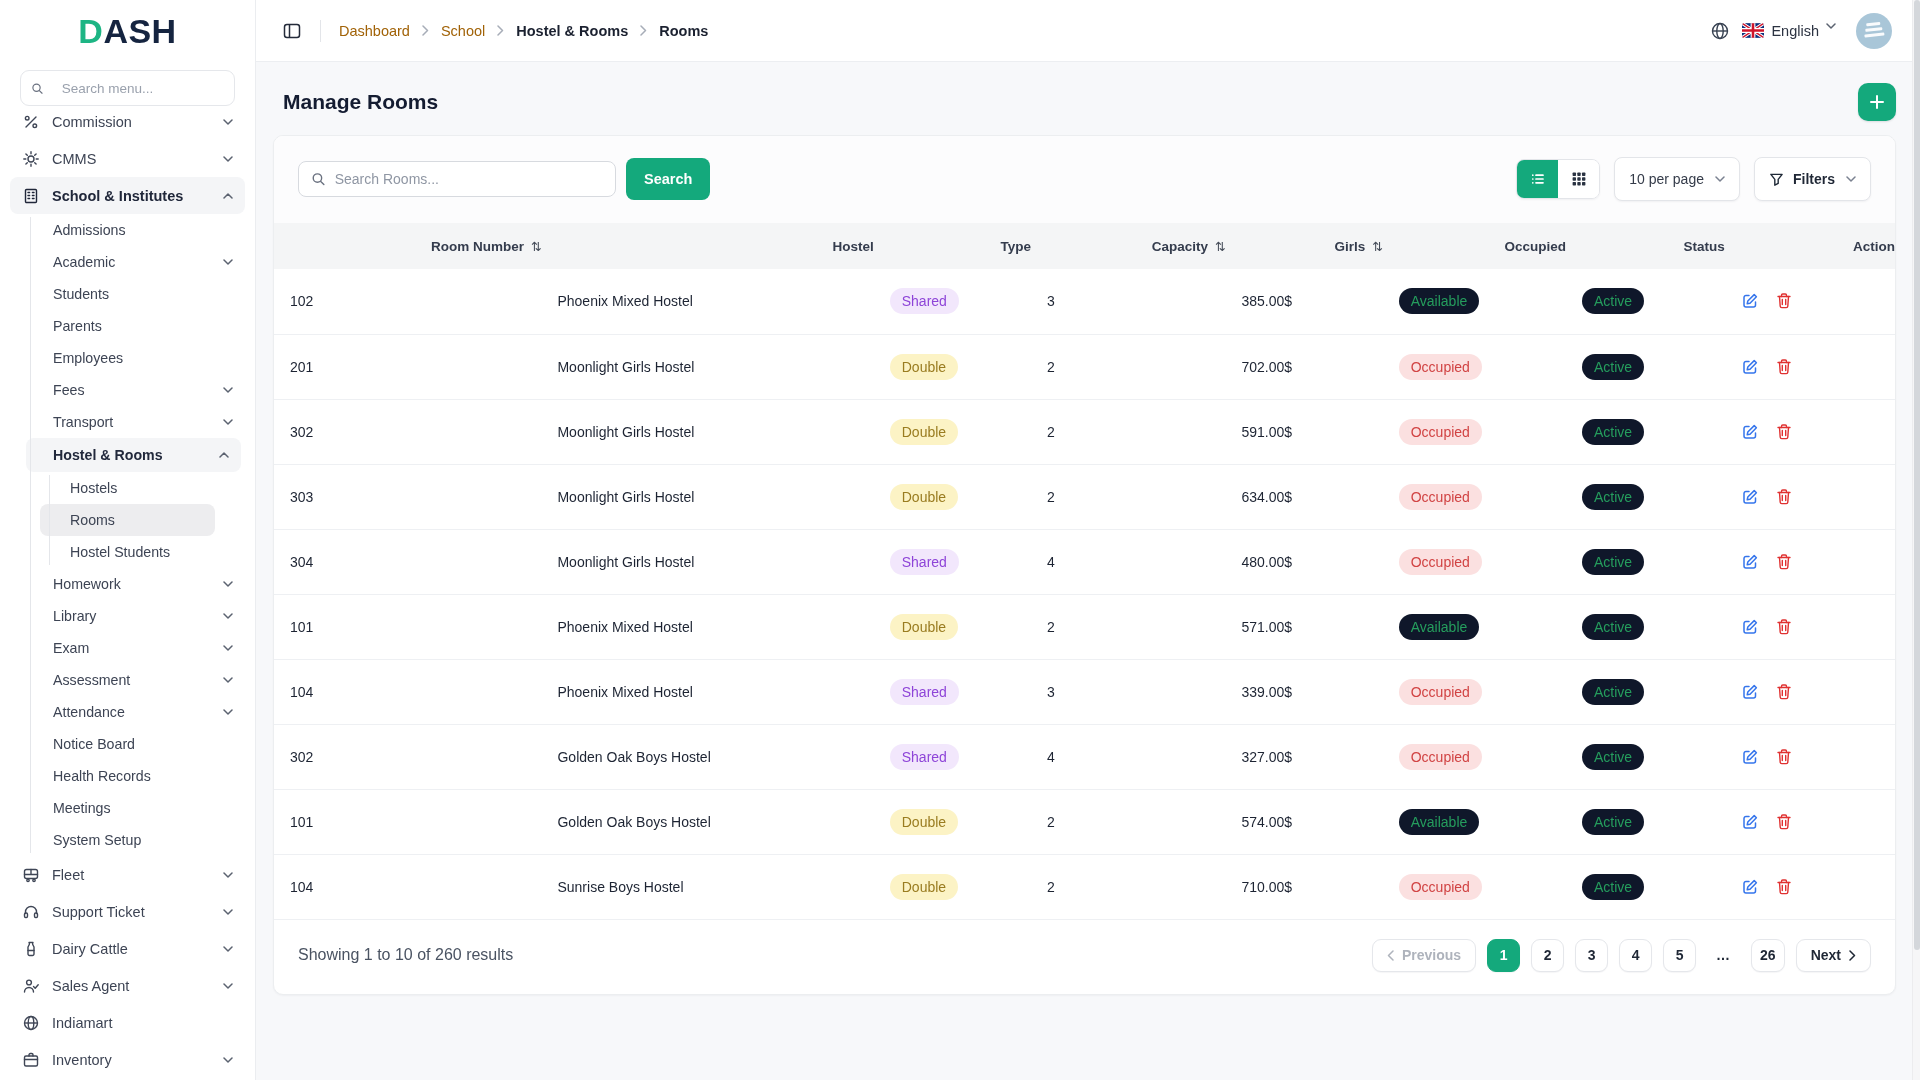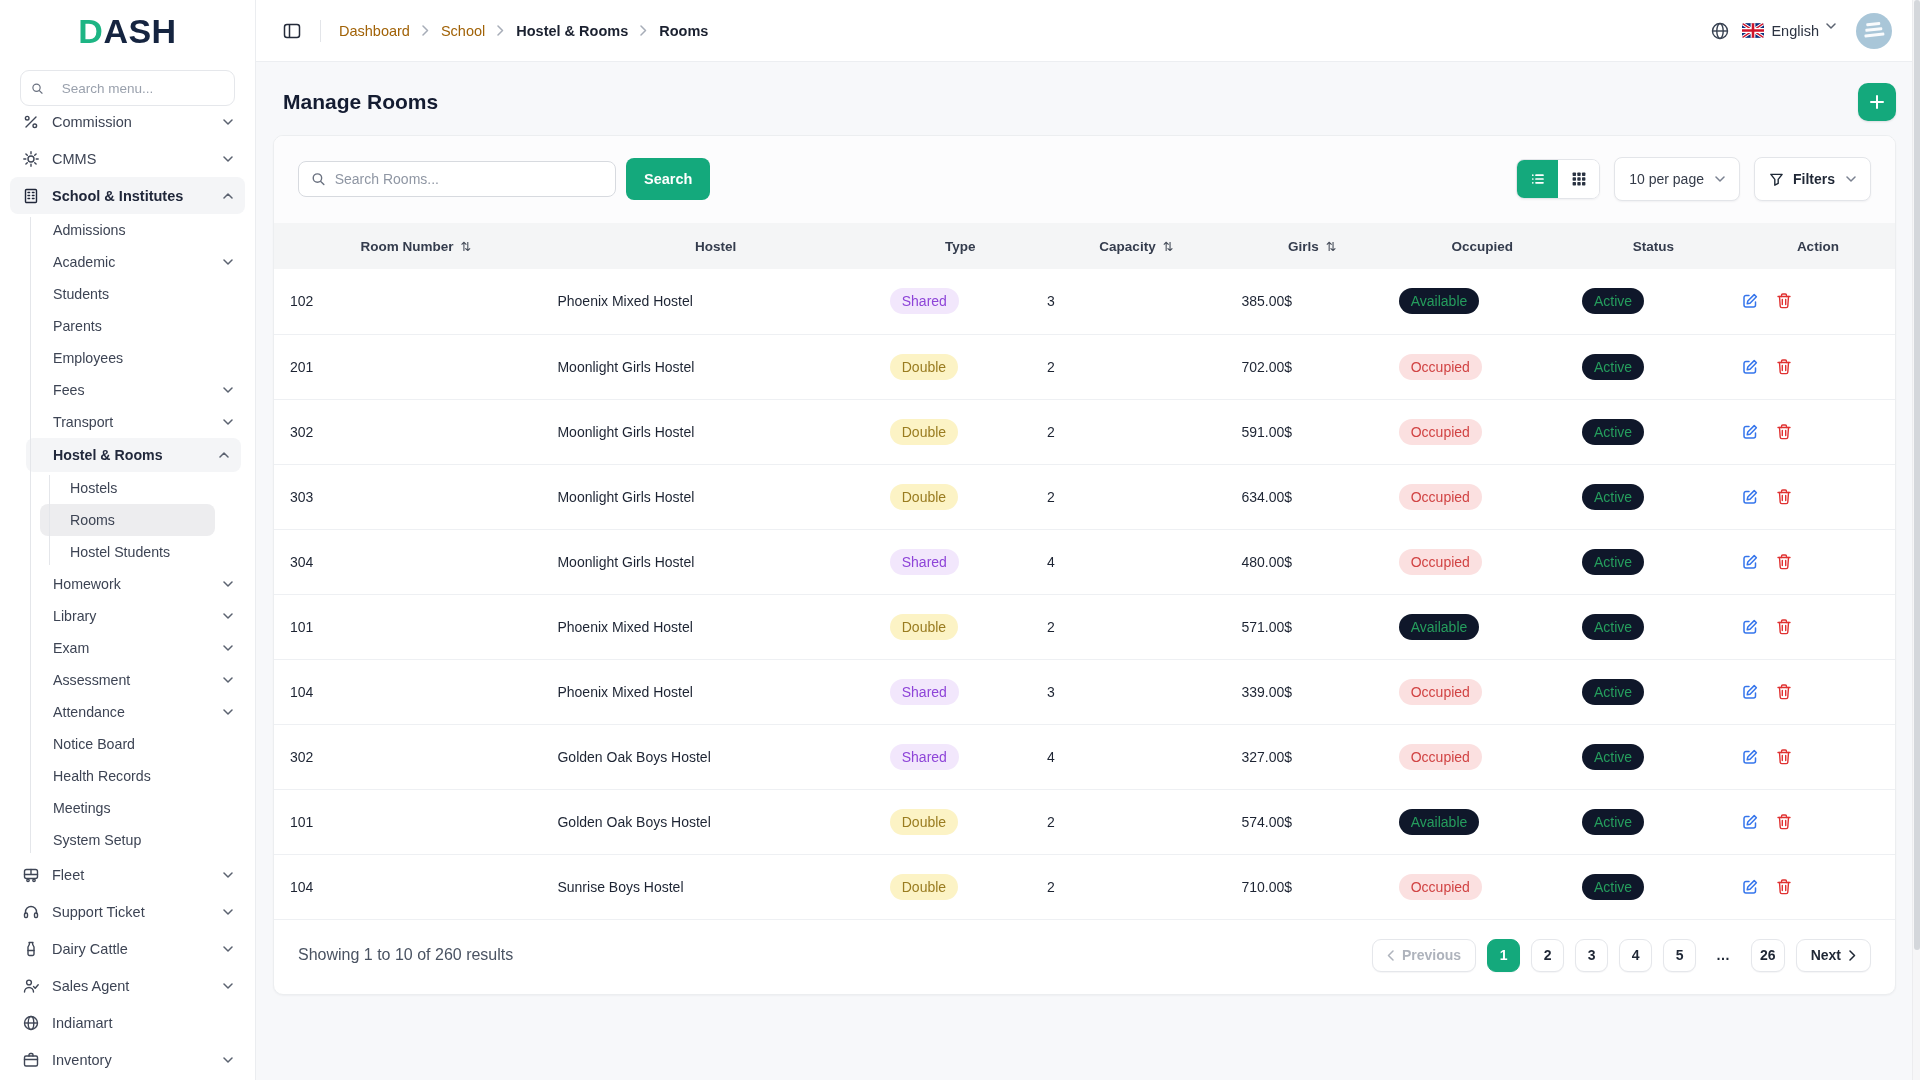--- a/index.html
+++ b/index.html
@@ -58,21 +58,21 @@
   .search-btn { margin-left:10px; height:42px; padding:0 18px; background:#14a97c; color:#fff; border:none; border-radius:8px; font-size:14.5px; font-weight:600; cursor:pointer; font-family:inherit; }
   .toolbar-right { margin-left:auto; display:flex; align-items:center; gap:14px; }
   .view-toggle { display:flex; border:1px solid #e3e5e9; border-radius:8px; overflow:hidden; box-shadow:0 1px 2px rgba(16,24,40,.05); }
   .vt-btn { width:41px; height:38px; display:flex; align-items:center; justify-content:center; background:#fff; border:none; cursor:pointer; }
   .vt-btn.active { background:#14a97c; }
   .pp-select, .filters-btn { height:44px; border:1px solid #e3e5e9; border-radius:8px; background:#fff; display:flex; align-items:center; gap:9px; padding:0 14px; font-size:14px; color:#343b49; cursor:pointer; box-shadow:0 1px 2px rgba(16,24,40,.05); font-family:inherit; }
   .filters-btn { font-weight:600; color:#1f2735; }
   .pp-select .chev, .filters-btn .chev { margin-left:2px; color:#7a8190; }
 
   table { width:100%; border-collapse:collapse; table-layout:fixed; }
-  thead th { background:#f4f5f6; height:46px; text-align:center; font-size:13.5px; font-weight:700; color:#343c4d; padding-left:16px; }
+  thead th { background:#f4f5f6; height:46px; text-align:right; font-size:13.5px; font-weight:700; color:#343c4d; padding-left:16px; }
   thead th .sort { font-family:"DejaVu Sans",sans-serif; font-size:12.5px; color:#434a57; margin-left:7px; font-weight:400; cursor:pointer; }
   tbody td { height:65px; border-bottom:1px solid #eef0f3; font-size:14px; color:#1d2433; padding-left:16px; }
   tbody tr:last-child td { border-bottom:1px solid #eef0f3; }
   .badge { display:inline-block; padding:5px 12px; border-radius:999px; font-size:14px; }
   .b-purple { background:#f2e7fc; color:#8e44d8; }
   .b-yellow { background:#fcf3c5; color:#9a7c20; }
   .b-green  { background:#0f172a; color:#259d5d; }
   .b-red    { background:#fbe0e0; color:#d14343; }
   .row-actions { display:flex; gap:16px; align-items:center; }
   .act-btn { background:none; border:none; cursor:pointer; width:18px; height:18px; padding:0; }

